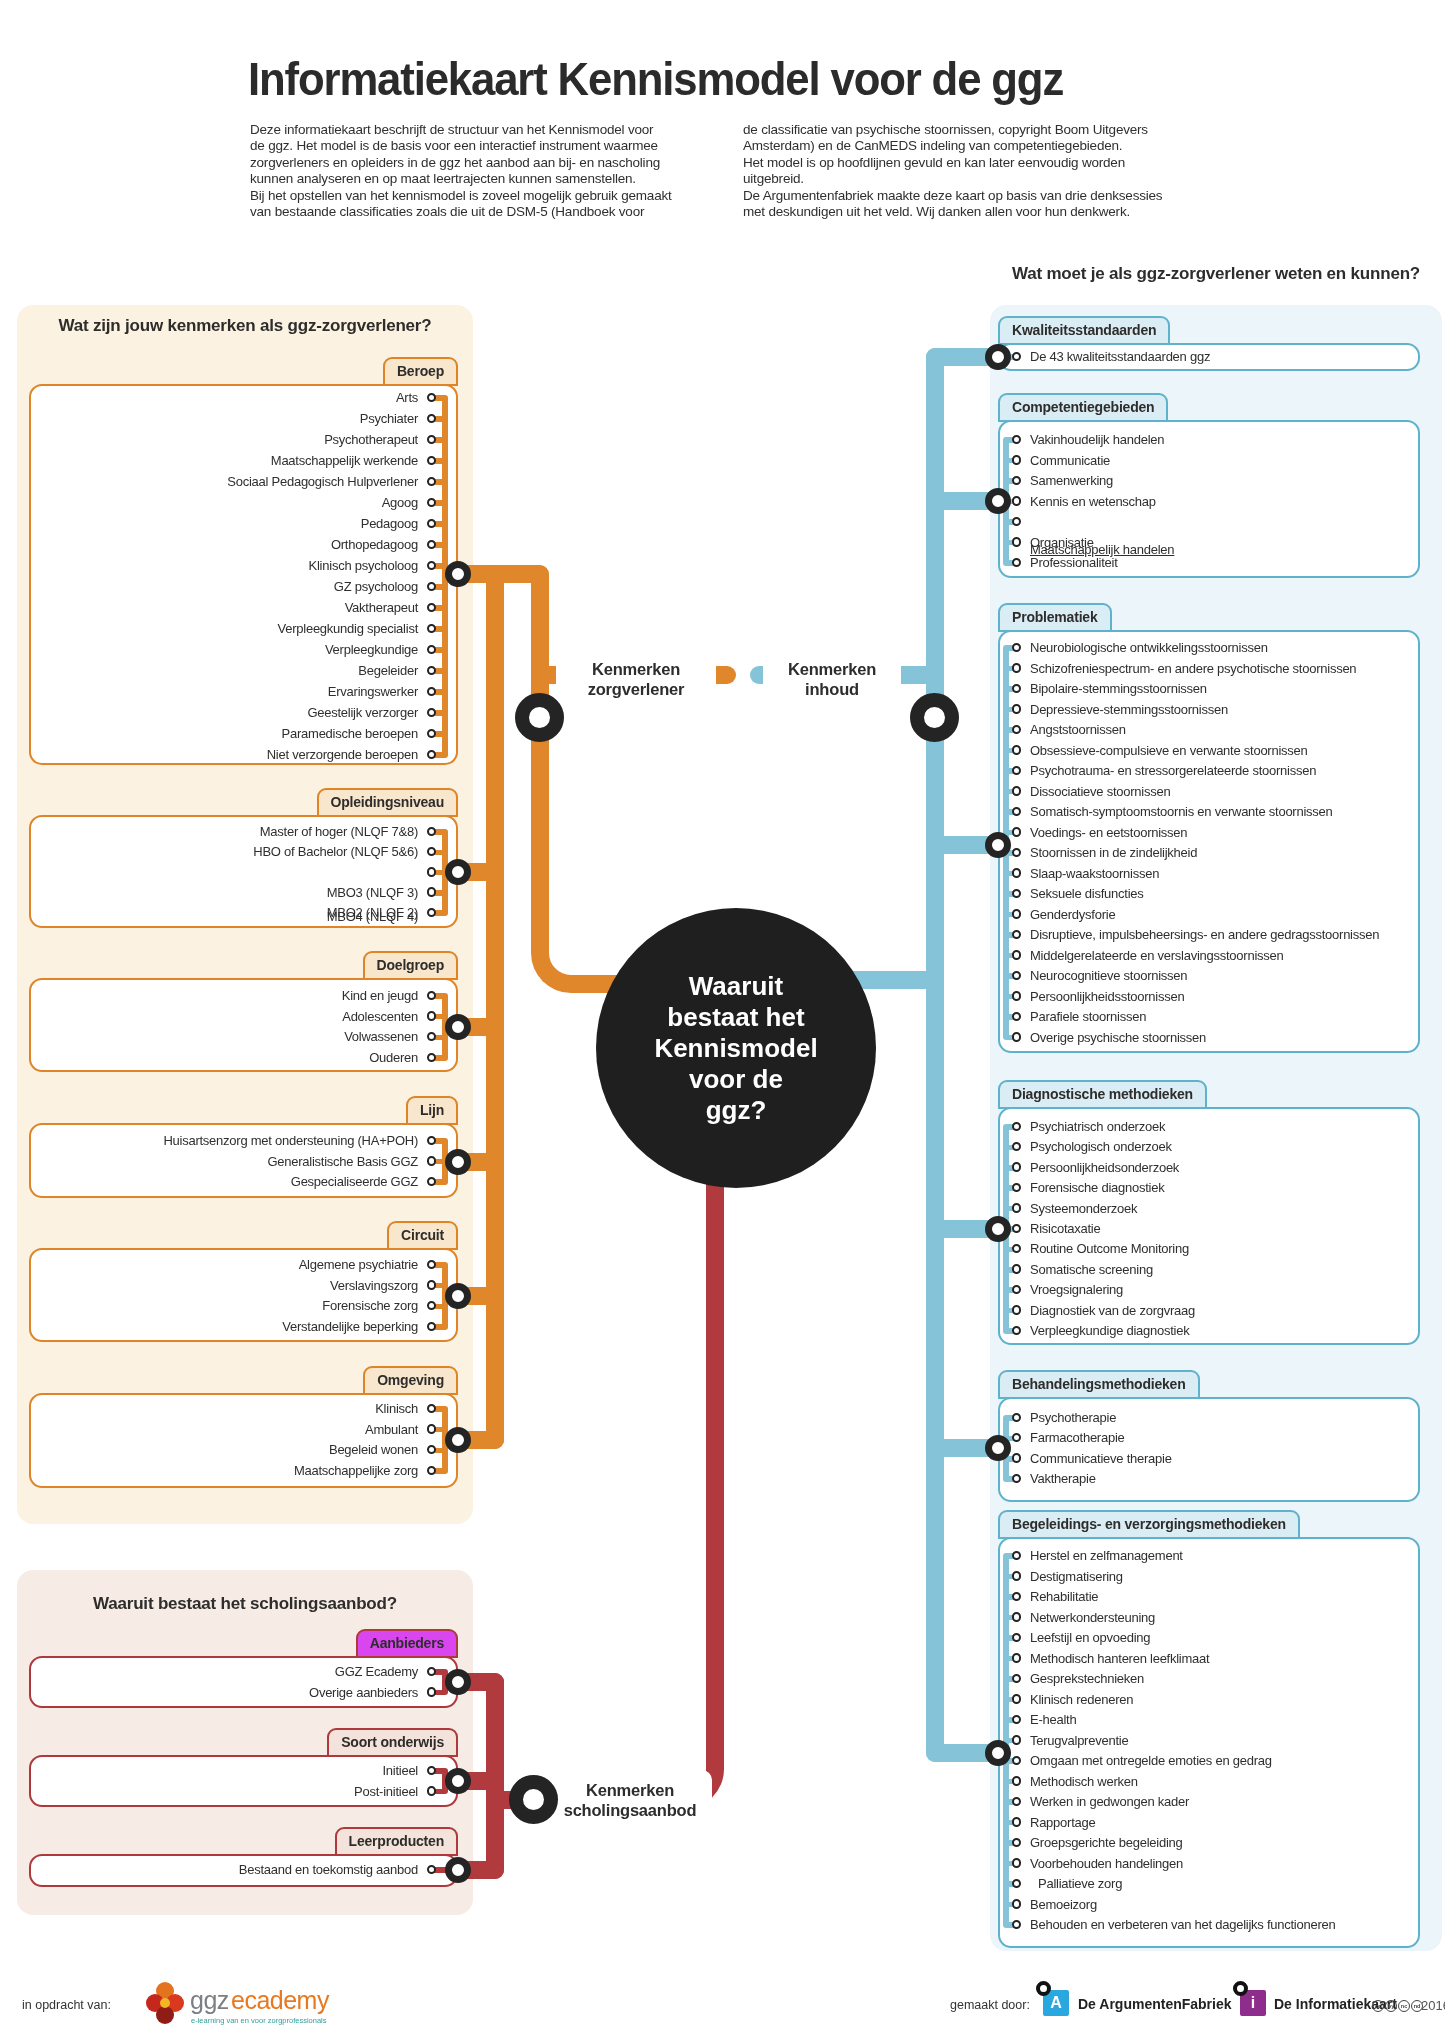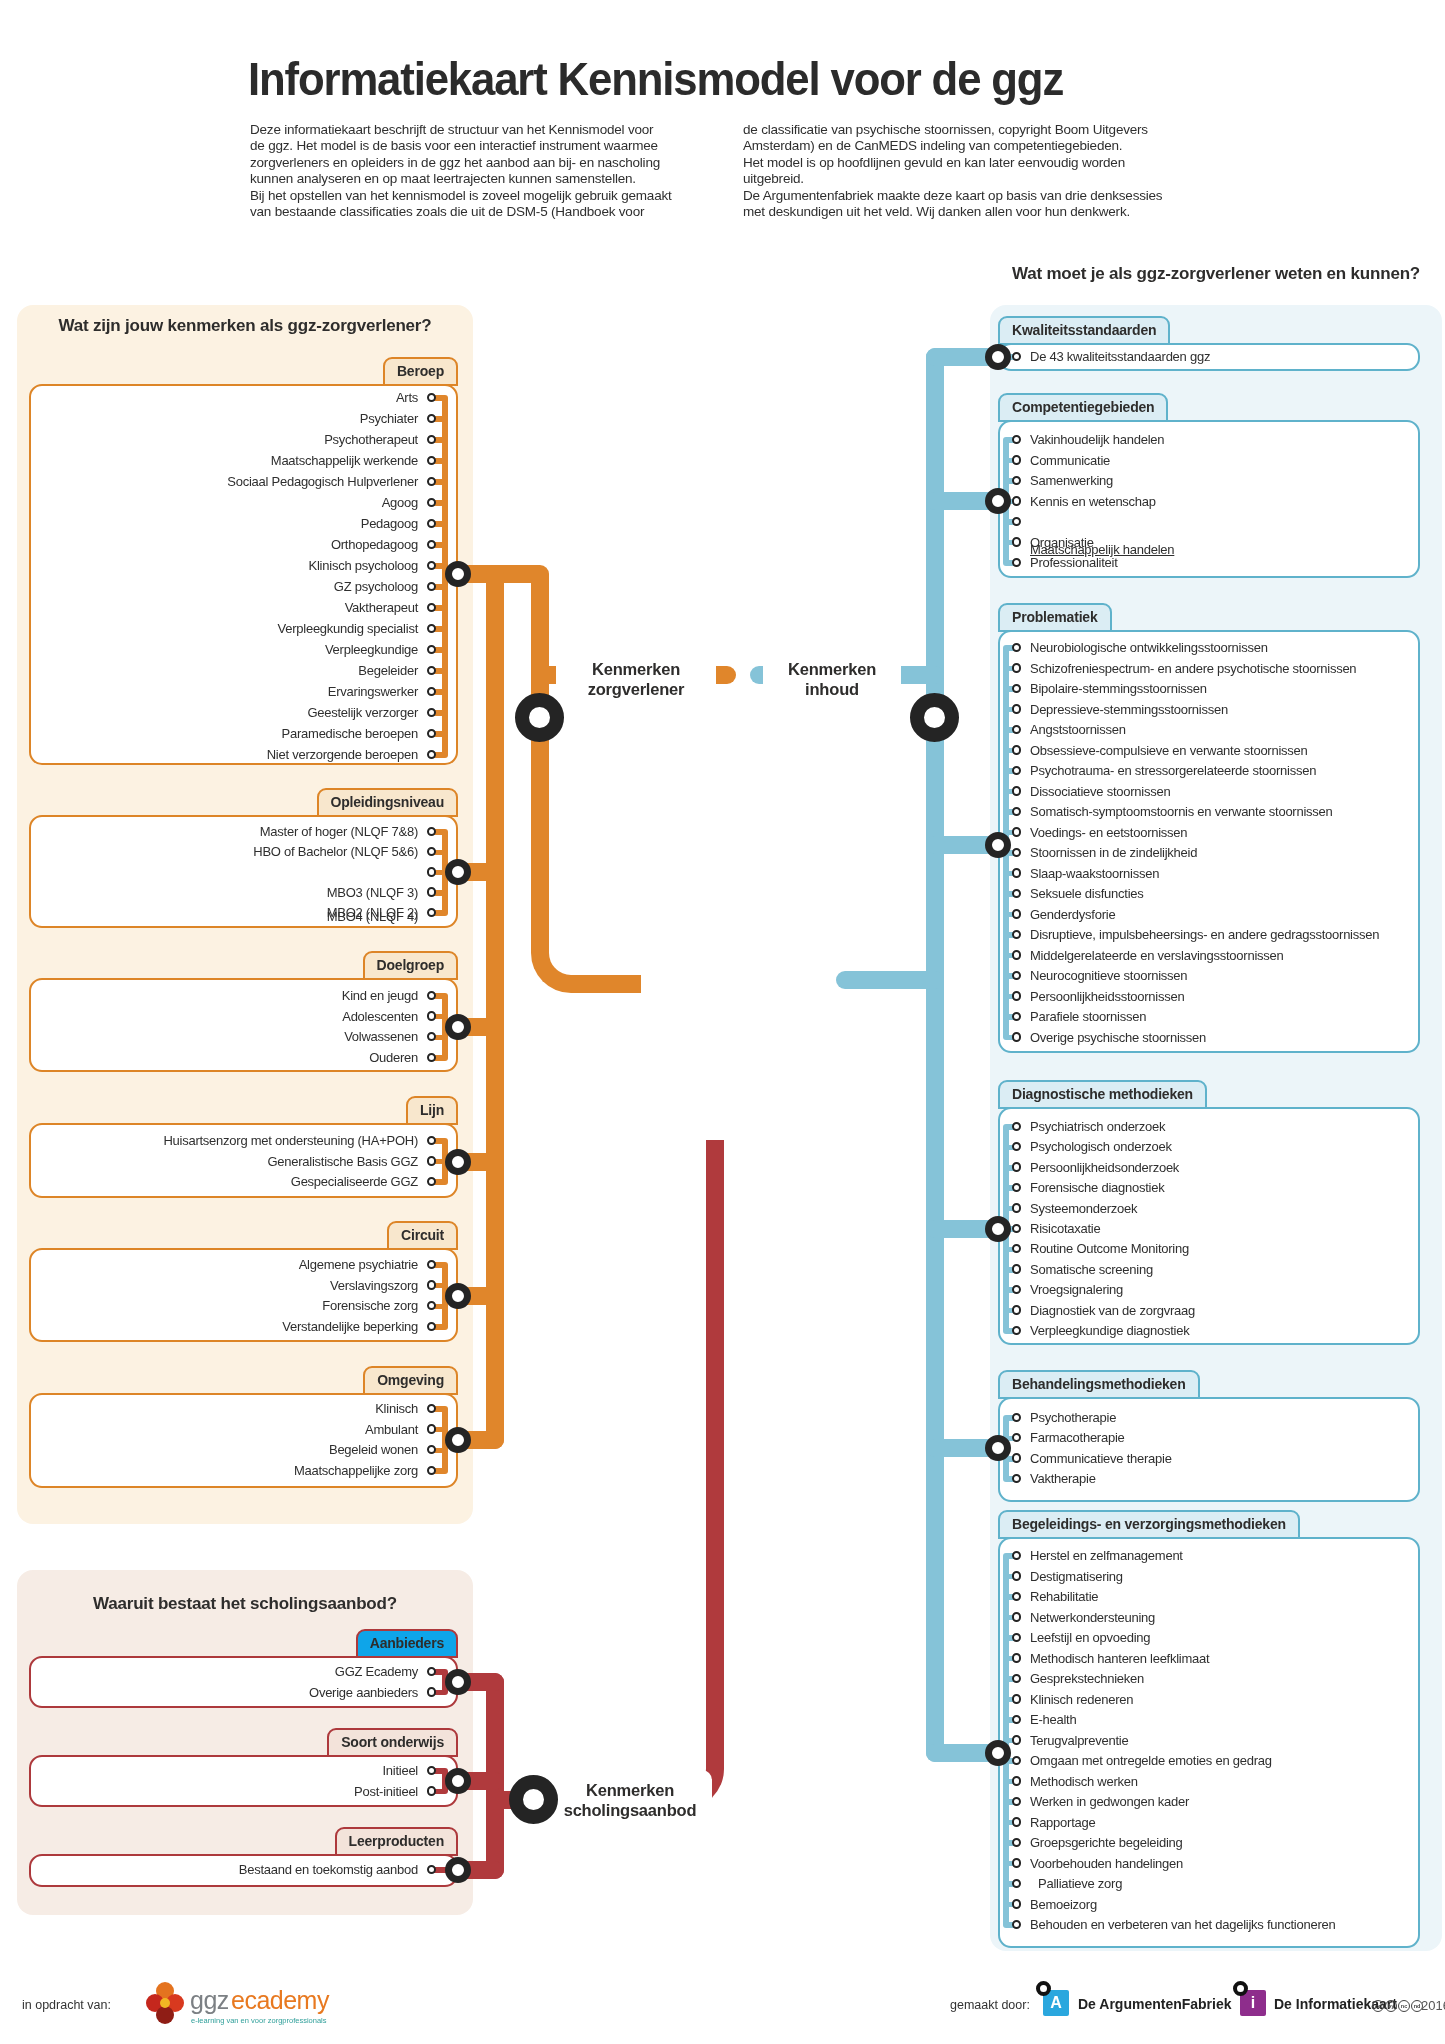--- a/index.html
+++ b/index.html
@@ -456,21 +456,21 @@
       <div class="inline" style="left: 1006px; top: 1881.25px; width: 11px; height: 5.5px; background: rgb(133, 195, 216);"></div>
       <div class="bullet" style="left: 1011.5px; top: 1878.5px;"></div>
       <div class="item" style="top: 1874px; left: 1030px; margin-left: 8px;">Palliatieve zorg</div>
       <div class="inline" style="left: 1006px; top: 1901.75px; width: 11px; height: 5.5px; background: rgb(133, 195, 216);"></div>
       <div class="bullet" style="left: 1011.5px; top: 1899px;"></div>
       <div class="item" style="top: 1894.5px; left: 1030px;">Bemoeizorg</div>
       <div class="inline" style="left: 1006px; top: 1922.25px; width: 11px; height: 5.5px; background: rgb(133, 195, 216);"></div>
       <div class="bullet" style="left: 1011.5px; top: 1919.5px;"></div>
       <div class="item" style="top: 1915px; left: 1030px;">Behouden en verbeteren van het dagelijks functioneren</div>
       <div class="gnode" style="left: 985px; top: 1740px;"></div>
-      <div class="tab" style="top: 1629px; background: #0ea5e9; border-color: rgb(173, 57, 60); right: 987px;">Aanbieders</div>
+      <div class="tab" style="top: 1629px; background: #d946ef; border-color: rgb(173, 57, 60); right: 987px;">Aanbieders</div>
       <div class="listbox" style="left: 29px; top: 1656px; width: 429px; height: 52px; border-color: rgb(173, 57, 60);"></div>
       <div class="inline" style="left: 442.25px; top: 1669.25px; width: 5.5px; height: 26px; background: rgb(176, 58, 61); border-radius: 3px;"></div>
       <div class="inline" style="left: 445px; top: 1679.25px; width: 13px; height: 5.5px; background: rgb(176, 58, 61);"></div>
       <div class="inline" style="left: 432px; top: 1669.25px; width: 13px; height: 5.5px; background: rgb(176, 58, 61);"></div>
       <div class="bullet" style="left: 426.5px; top: 1666.5px;"></div>
       <div class="item" style="top: 1662px; right: 1027px; text-align: right;">GGZ Ecademy</div>
       <div class="inline" style="left: 432px; top: 1689.75px; width: 13px; height: 5.5px; background: rgb(176, 58, 61);"></div>
       <div class="bullet" style="left: 426.5px; top: 1687px;"></div>
       <div class="item" style="top: 1682.5px; right: 1027px; text-align: right;">Overige aanbieders</div>
       <div class="gnode" style="left: 445px; top: 1669px;"></div>
@@ -486,20 +486,27 @@
       <div class="item" style="top: 1781.5px; right: 1027px; text-align: right;">Post-initieel</div>
       <div class="gnode" style="left: 445px; top: 1768px;"></div>
       <div class="tab" style="top: 1827px; background: rgb(243, 227, 218); border-color: rgb(173, 57, 60); right: 987px;">Leerproducten</div>
       <div class="listbox" style="left: 29px; top: 1854px; width: 429px; height: 33px; border-color: rgb(173, 57, 60);"></div>
       <div class="inline" style="left: 432px; top: 1867.25px; width: 26px; height: 5.5px; background: rgb(176, 58, 61);"></div>
       <div class="bullet" style="left: 426.5px; top: 1864.5px;"></div>
       <div class="item" style="top: 1860px; right: 1027px; text-align: right;">Bestaand en toekomstig aanbod</div>
       <div class="gnode" style="left: 445px; top: 1857px;"></div>
     </div>
 
+  <div id="center-circle" style="left:596px;top:908px;width:280px;height:280px;">
+      <div>Waaruit</div>
+      <div>bestaat het</div>
+      <div>Kennismodel</div>
+      <div>voor de</div>
+      <div>ggz?</div>
+    </div>
 
   <div class="branch" id="branch-zorgverlener" style="left:556px;top:649px;width:160px;height:60px;">
       <div>Kenmerken</div>
       <div>zorgverlener</div>
     </div>
   <div class="branch" id="branch-inhoud" style="left:763px;top:649px;width:138px;height:60px;">
       <div>Kenmerken</div>
       <div>inhoud</div>
     </div>
   <div class="branch" id="branch-scholingsaanbod" style="left:548px;top:1770px;width:164px;height:60px;">

